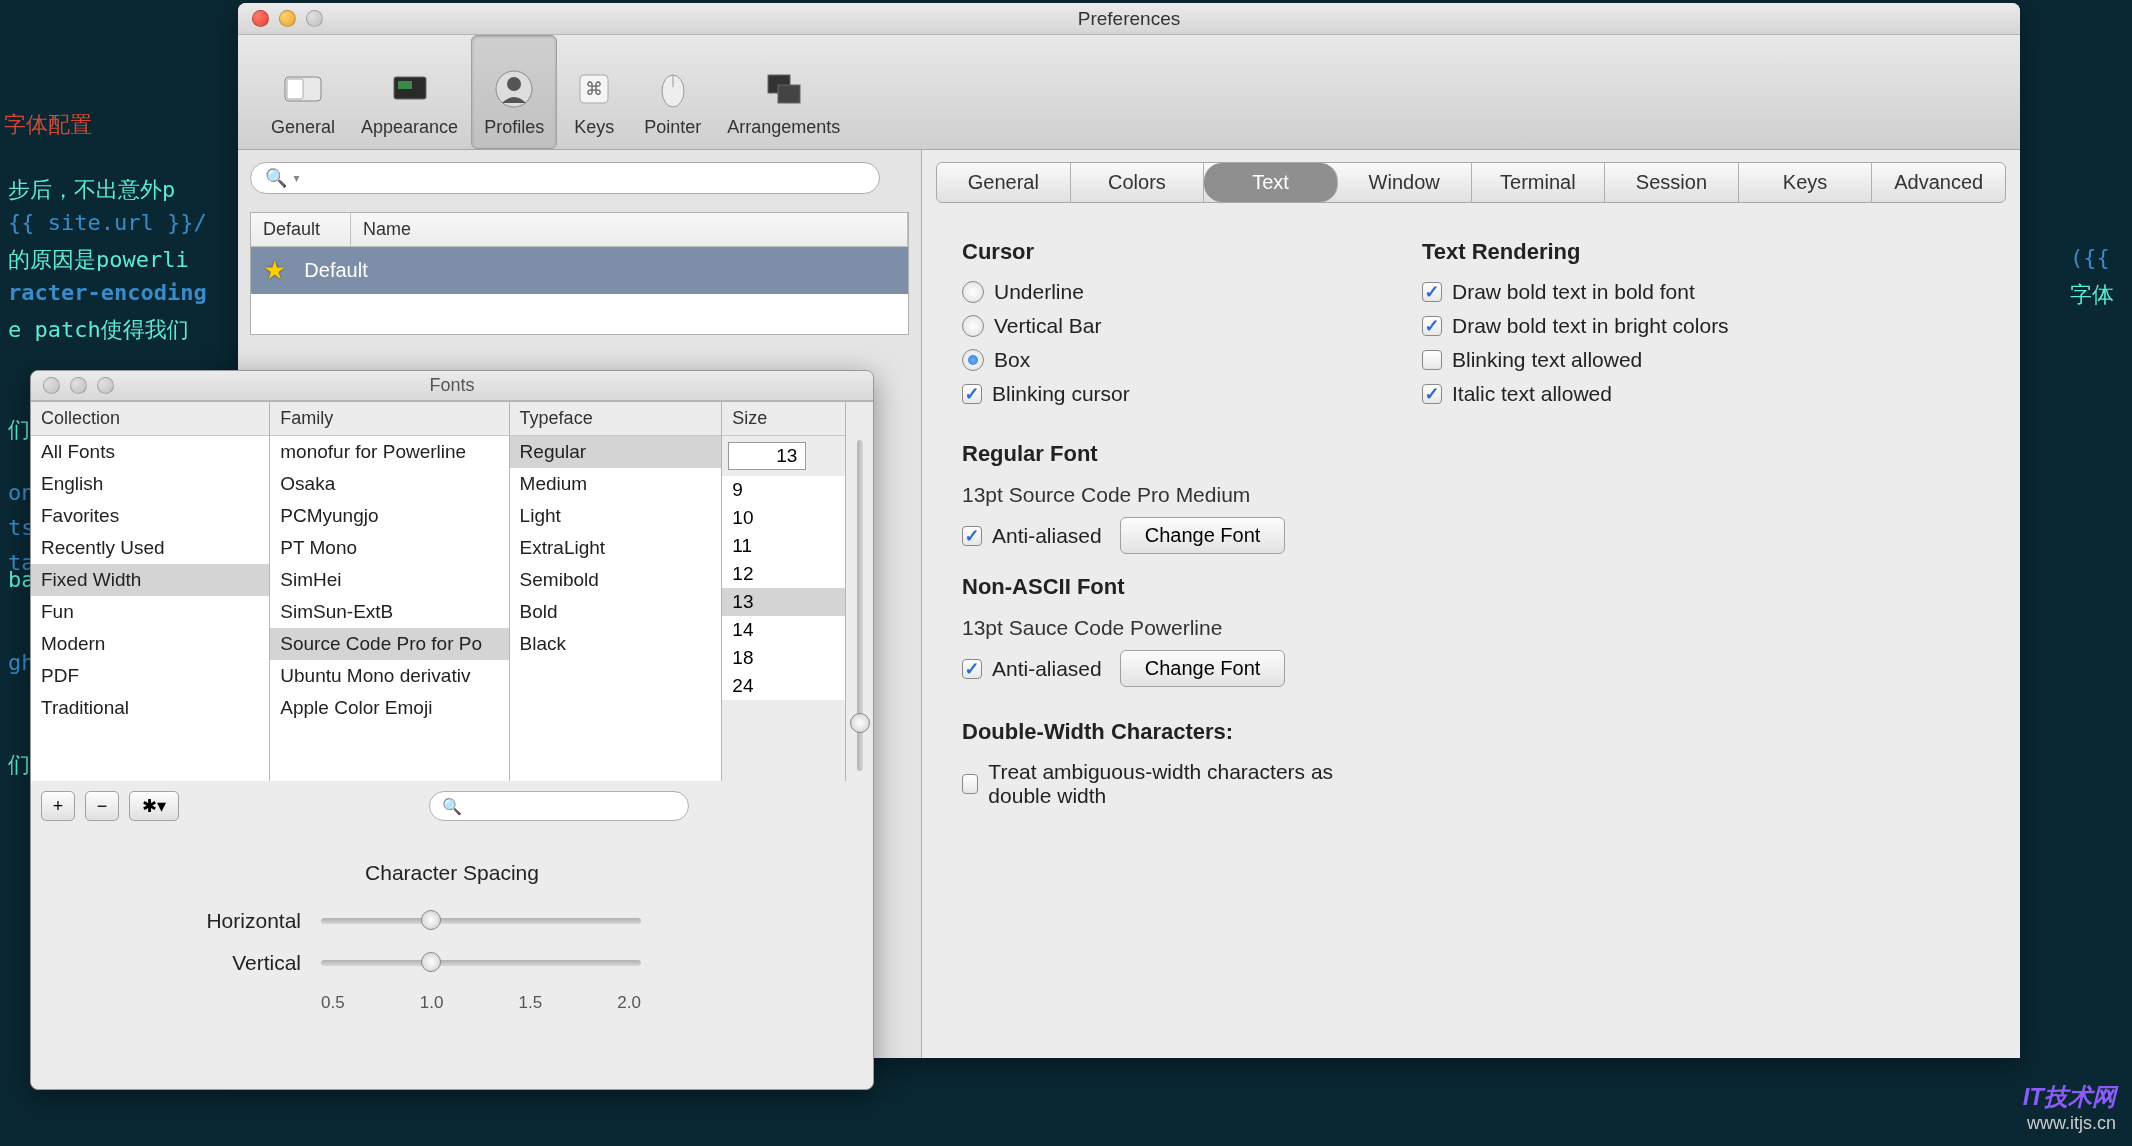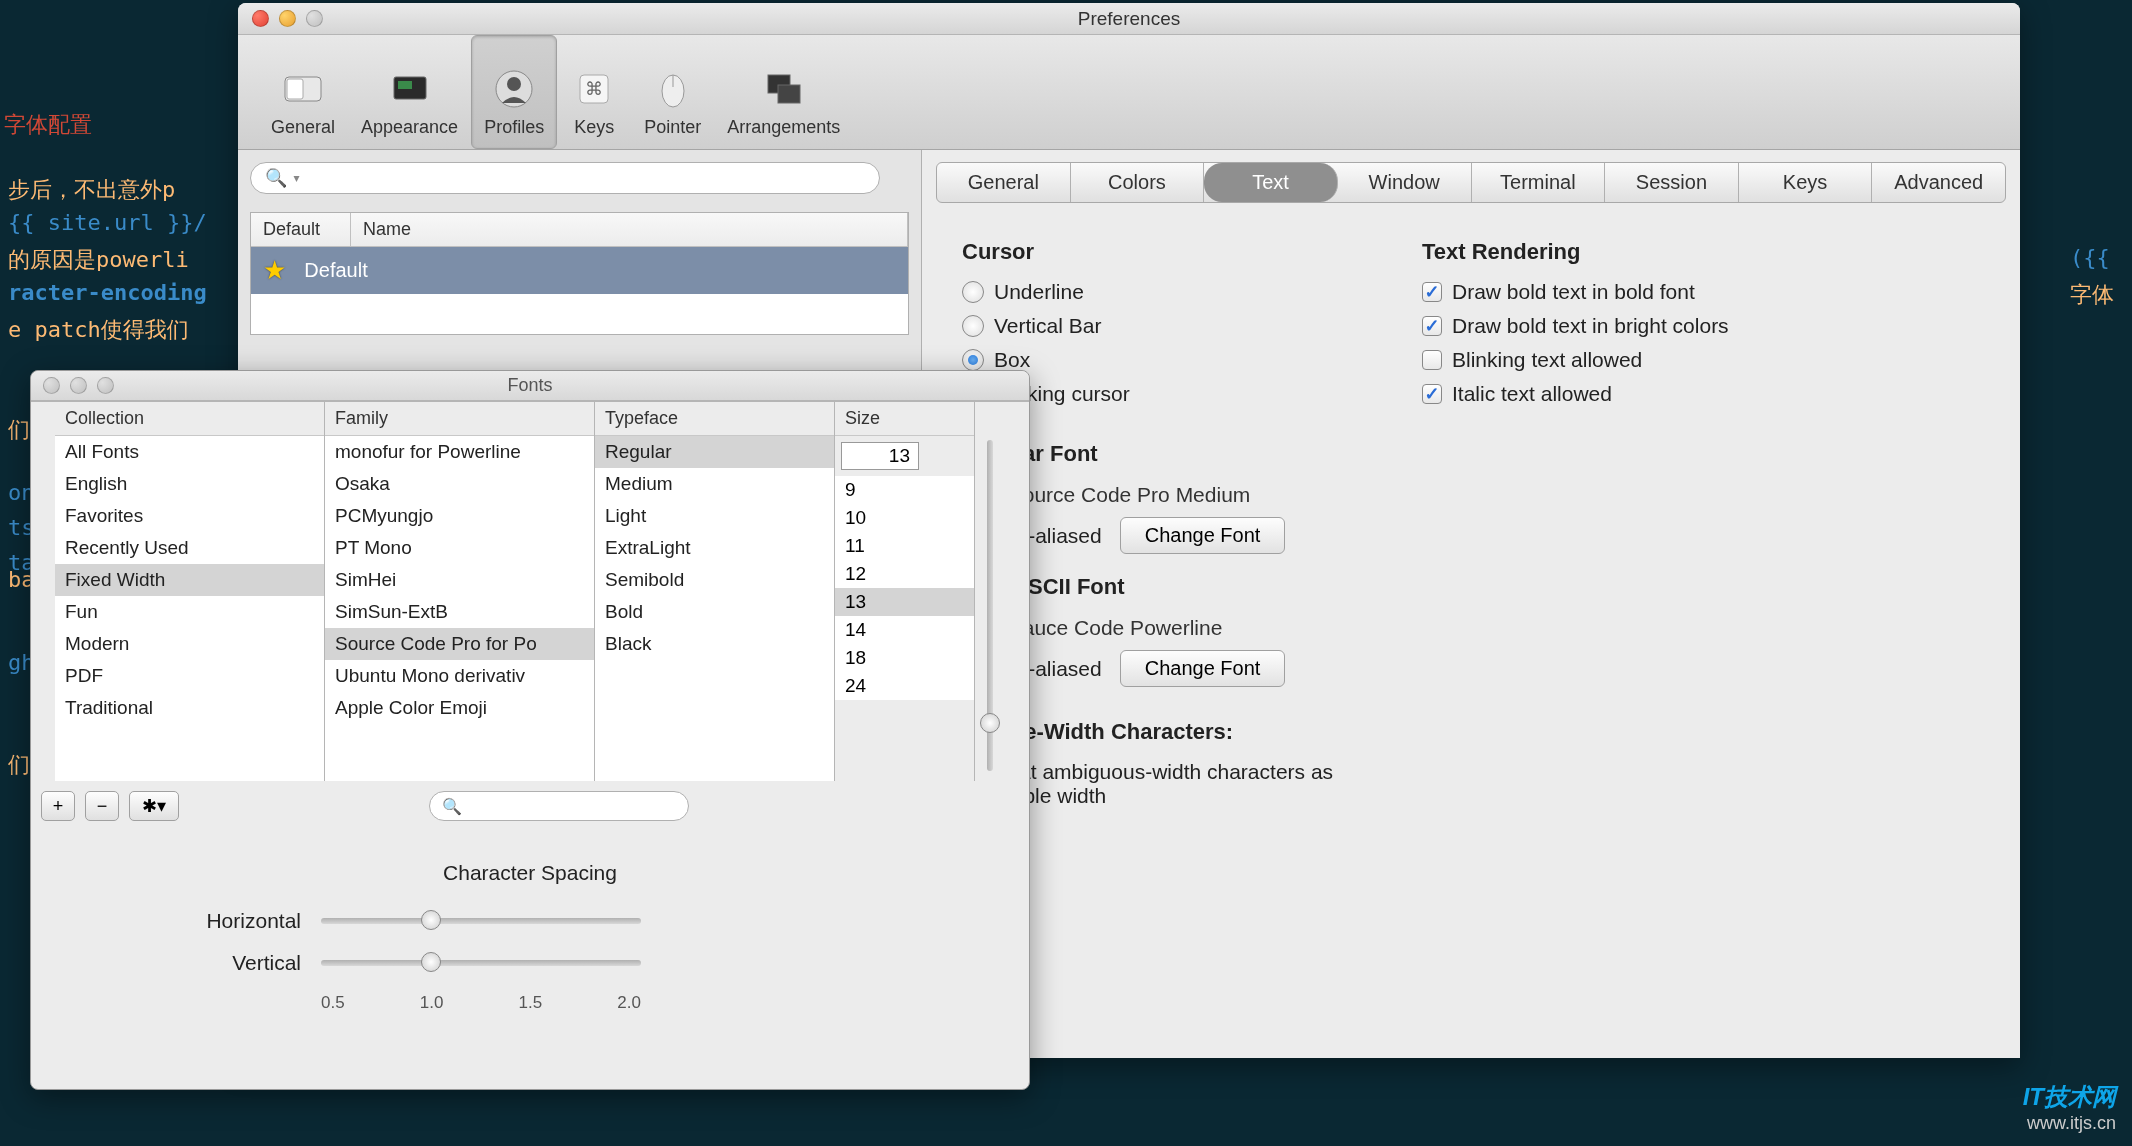--- a/index.html
+++ b/index.html
@@ -1,19 +1,19 @@
 <!DOCTYPE html>
 <html><head>
 <meta charset="utf-8">
 <style>
 * { box-sizing: border-box; margin: 0; padding: 0; font-family: "Lucida Grande", "Helvetica Neue", Arial, sans-serif; }
 body { width: 2132px; height: 1146px; background: #0a2833; overflow: hidden; position: relative; }
 
 
-.bg-text { position: absolute; color: #fdba74; font-size: 22px; font-family: monospace; white-space: nowrap; }
+.bg-text { position: absolute; color: #5eead4; font-size: 22px; font-family: monospace; white-space: nowrap; }
 .bg-red { color: #d14836; }
 .bg-blue { color: #3a8bc9; }
 
 
 .prefs-window { position: absolute; left: 238px; top: 3px; width: 1782px; height: 1055px; background: linear-gradient(#e8e8e8, #d8d8d8); border-radius: 8px 8px 0 0; box-shadow: 0 8px 30px rgba(0,0,0,0.4); }
 .titlebar { height: 32px; display: flex; align-items: center; padding: 0 14px; background: linear-gradient(#ebebeb, #d5d5d5); border-radius: 8px 8px 0 0; border-bottom: 1px solid #b5b5b5; position: relative; }
 .traffic-lights { display: flex; gap: 10px; }
 .tl { width: 17px; height: 17px; border-radius: 50%; border: 1px solid rgba(0,0,0,0.2); }
 .tl-red { background: radial-gradient(circle at 30% 30%, #ff7b6b, #e24234); }
 .tl-yellow { background: radial-gradient(circle at 30% 30%, #ffd36b, #e8a030); }
@@ -51,21 +51,21 @@
 .radio-row, .check-row { display: flex; align-items: center; gap: 10px; font-size: 21px; color: #222; margin: 5px 0; }
 .radio { width: 22px; height: 22px; border-radius: 50%; border: 1px solid #888; background: radial-gradient(#fff, #ddd); display: flex; align-items: center; justify-content: center; }
 .radio.checked::after { content: ""; width: 10px; height: 10px; border-radius: 50%; background: radial-gradient(#6ab0f3, #2a7de1); }
 .checkbox { width: 20px; height: 20px; border: 1px solid #888; border-radius: 4px; background: linear-gradient(#fff, #e8e8e8); display: flex; align-items: center; justify-content: center; }
 .checkbox.checked::after { content: "✓"; color: #2a6cd6; font-weight: bold; font-size: 18px; }
 .font-desc { font-size: 21px; color: #333; margin: 6px 0 10px; }
 .btn { display: inline-block; padding: 6px 24px; background: linear-gradient(#fdfdfd, #e2e2e2); border: 1px solid #a0a0a0; border-radius: 6px; font-size: 20px; cursor: pointer; }
 .font-row { display: flex; align-items: center; gap: 18px; margin-bottom: 12px; }
 
 
-.fonts-window { position: absolute; left: 30px; top: 370px; width: 1000px; height: 720px; background: #ececec; border: 1px solid #999; border-radius: 8px; box-shadow: 0 8px 30px rgba(0,0,0,0.4); }
+.fonts-window { position: absolute; left: 30px; top: 370px; width: 844px; height: 720px; background: #ececec; border: 1px solid #999; border-radius: 8px; box-shadow: 0 8px 30px rgba(0,0,0,0.4); }
 .fonts-titlebar { height: 30px; display: flex; align-items: center; padding: 0 12px; background: linear-gradient(#ebebeb, #d8d8d8); border-radius: 8px 8px 0 0; border-bottom: 1px solid #b5b5b5; position: relative; }
 .fonts-title { position: absolute; left: 50%; transform: translateX(-50%); font-size: 18px; color: #555; }
 .fonts-columns { display: flex; height: 380px; border-top: 1px solid #b5b5b5; justify-content: center; }
 .fcol { border-right: 1px solid #b5b5b5; display: flex; flex-direction: column; overflow: hidden; }
 .fcol-header { padding: 6px 10px; font-size: 18px; color: #333; background: #ececec; border-bottom: 1px solid #c8c8c8; }
 .fcol-list { flex: 1; background: #fff; overflow-y: auto; }
 .fcol-item { padding: 5px 10px; font-size: 19px; color: #222; cursor: pointer; white-space: nowrap; overflow: hidden; text-overflow: ellipsis; }
 .fcol-item.selected { background: #d4d4d4; }
 .fc-collection { width: 270px; }
 .fc-family { width: 270px; }
@@ -85,21 +85,21 @@
 
 .char-spacing { padding: 30px 60px; text-align: center; }
 .cs-title { font-size: 21px; color: #222; margin-bottom: 24px; }
 .cs-row { display: flex; align-items: center; gap: 20px; margin: 18px 0; }
 .cs-label { width: 210px; text-align: right; font-size: 21px; color: #222; }
 .hslider { width: 320px; height: 6px; background: linear-gradient(#b0b0b0, #d8d8d8); border-radius: 3px; position: relative; }
 .hslider-knob { position: absolute; top: -8px; width: 20px; height: 20px; border-radius: 50%; background: radial-gradient(#fff, #ccc); border: 1px solid #888; }
 .ticks { position: relative; width: 320px; display: flex; justify-content: space-between; font-size: 17px; color: #555; margin-left: 230px; }
 
 .watermark { position: absolute; right: 16px; bottom: 12px; text-align: right; }
-.watermark .logo { color: #0ea5e9; font-size: 24px; font-weight: bold; font-style: italic; }
+.watermark .logo { color: #8b5cf6; font-size: 24px; font-weight: bold; font-style: italic; }
 .watermark .url { color: #ccc; font-size: 18px; }
 </style>
 </head>
 <body>
 
 <div class="bg-text bg-red" style="left:4px; top:110px;">字体配置</div>
 <div class="bg-text" style="left:8px; top:175px;">步后，不出意外p</div>
 <div class="bg-text bg-blue" style="left:8px; top:210px;">{{ site.url }}/</div>
 <div class="bg-text" style="left:8px; top:245px;">的原因是powerli</div>
 <div class="bg-text bg-blue" style="left:8px; top:280px;font-weight:bold;">racter-encoding</div>

